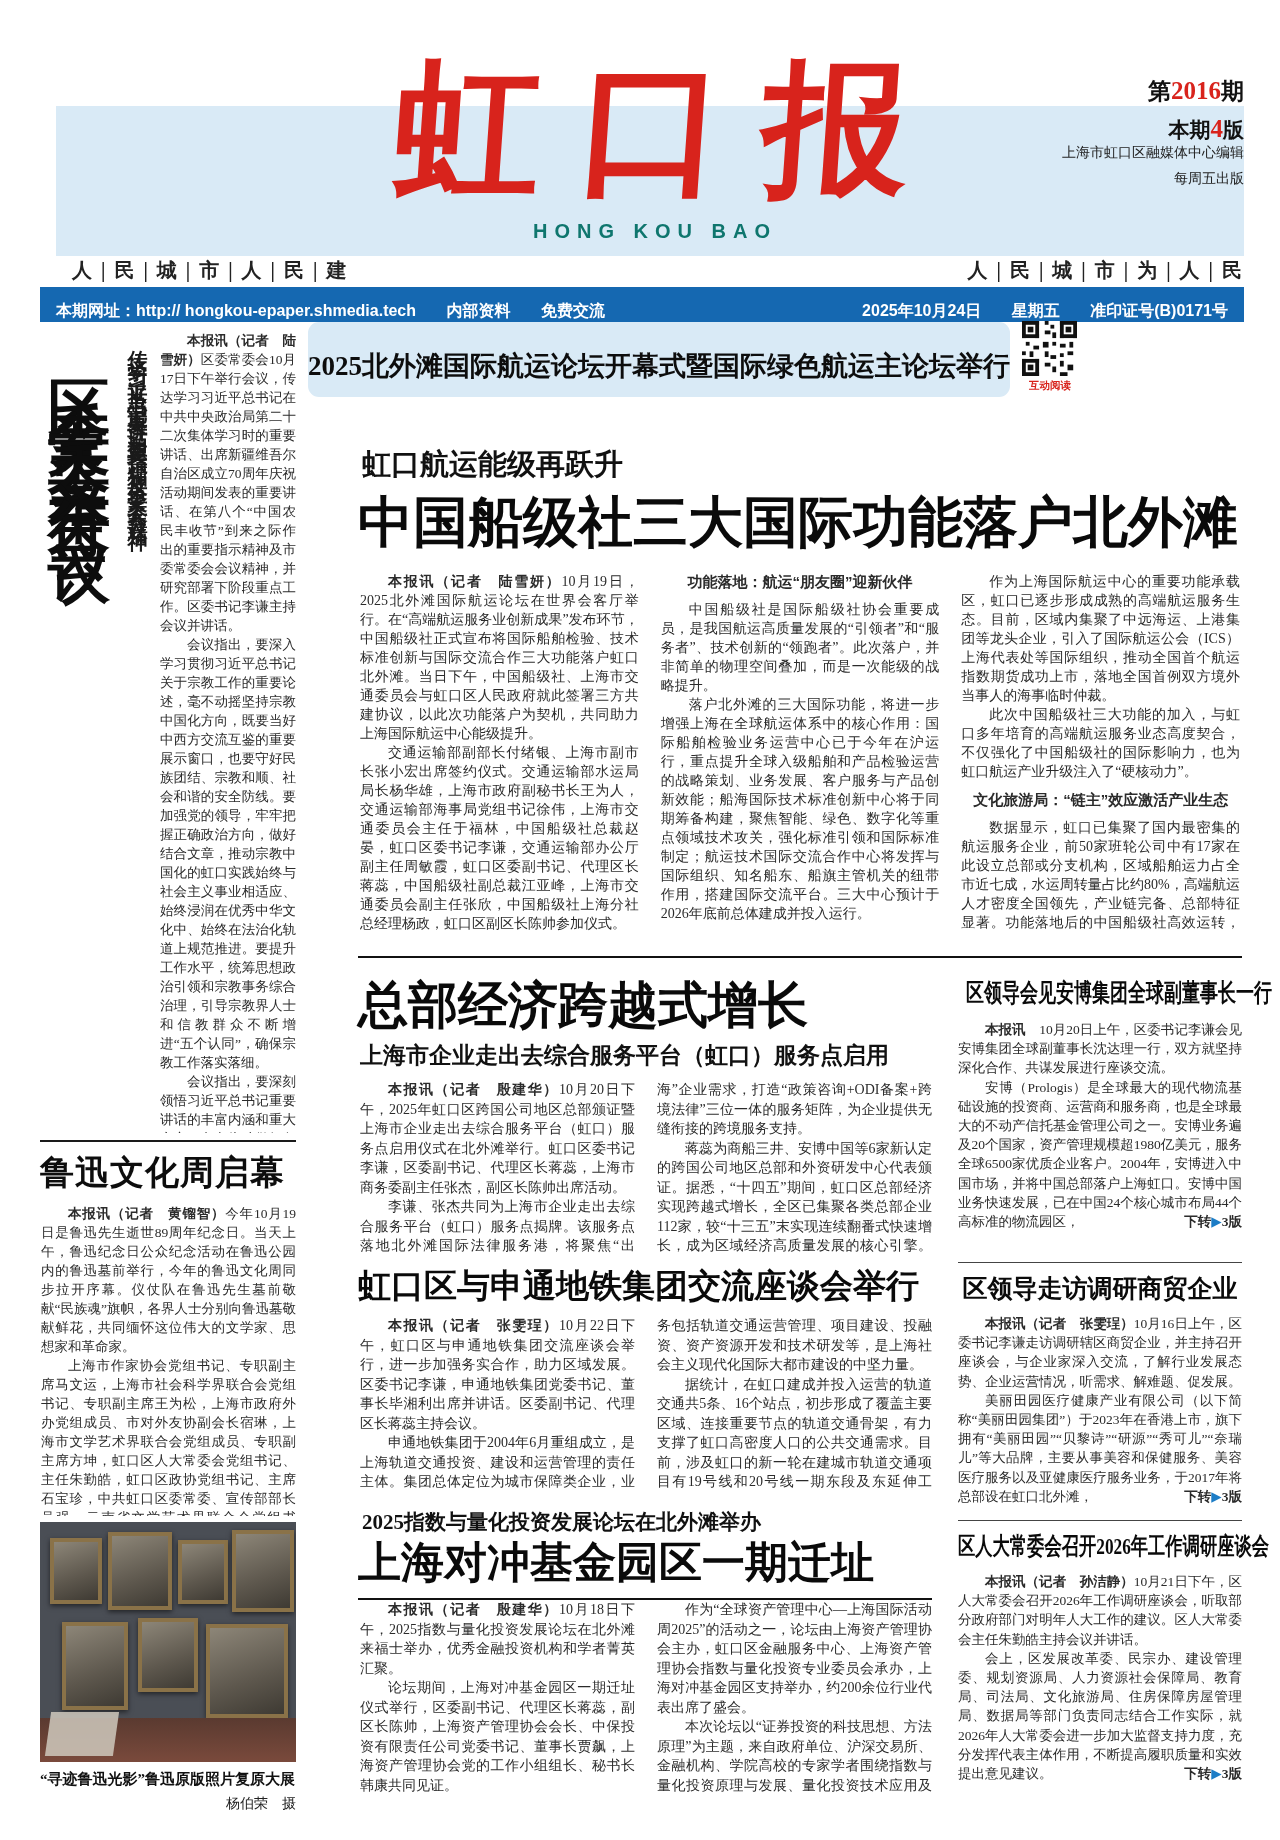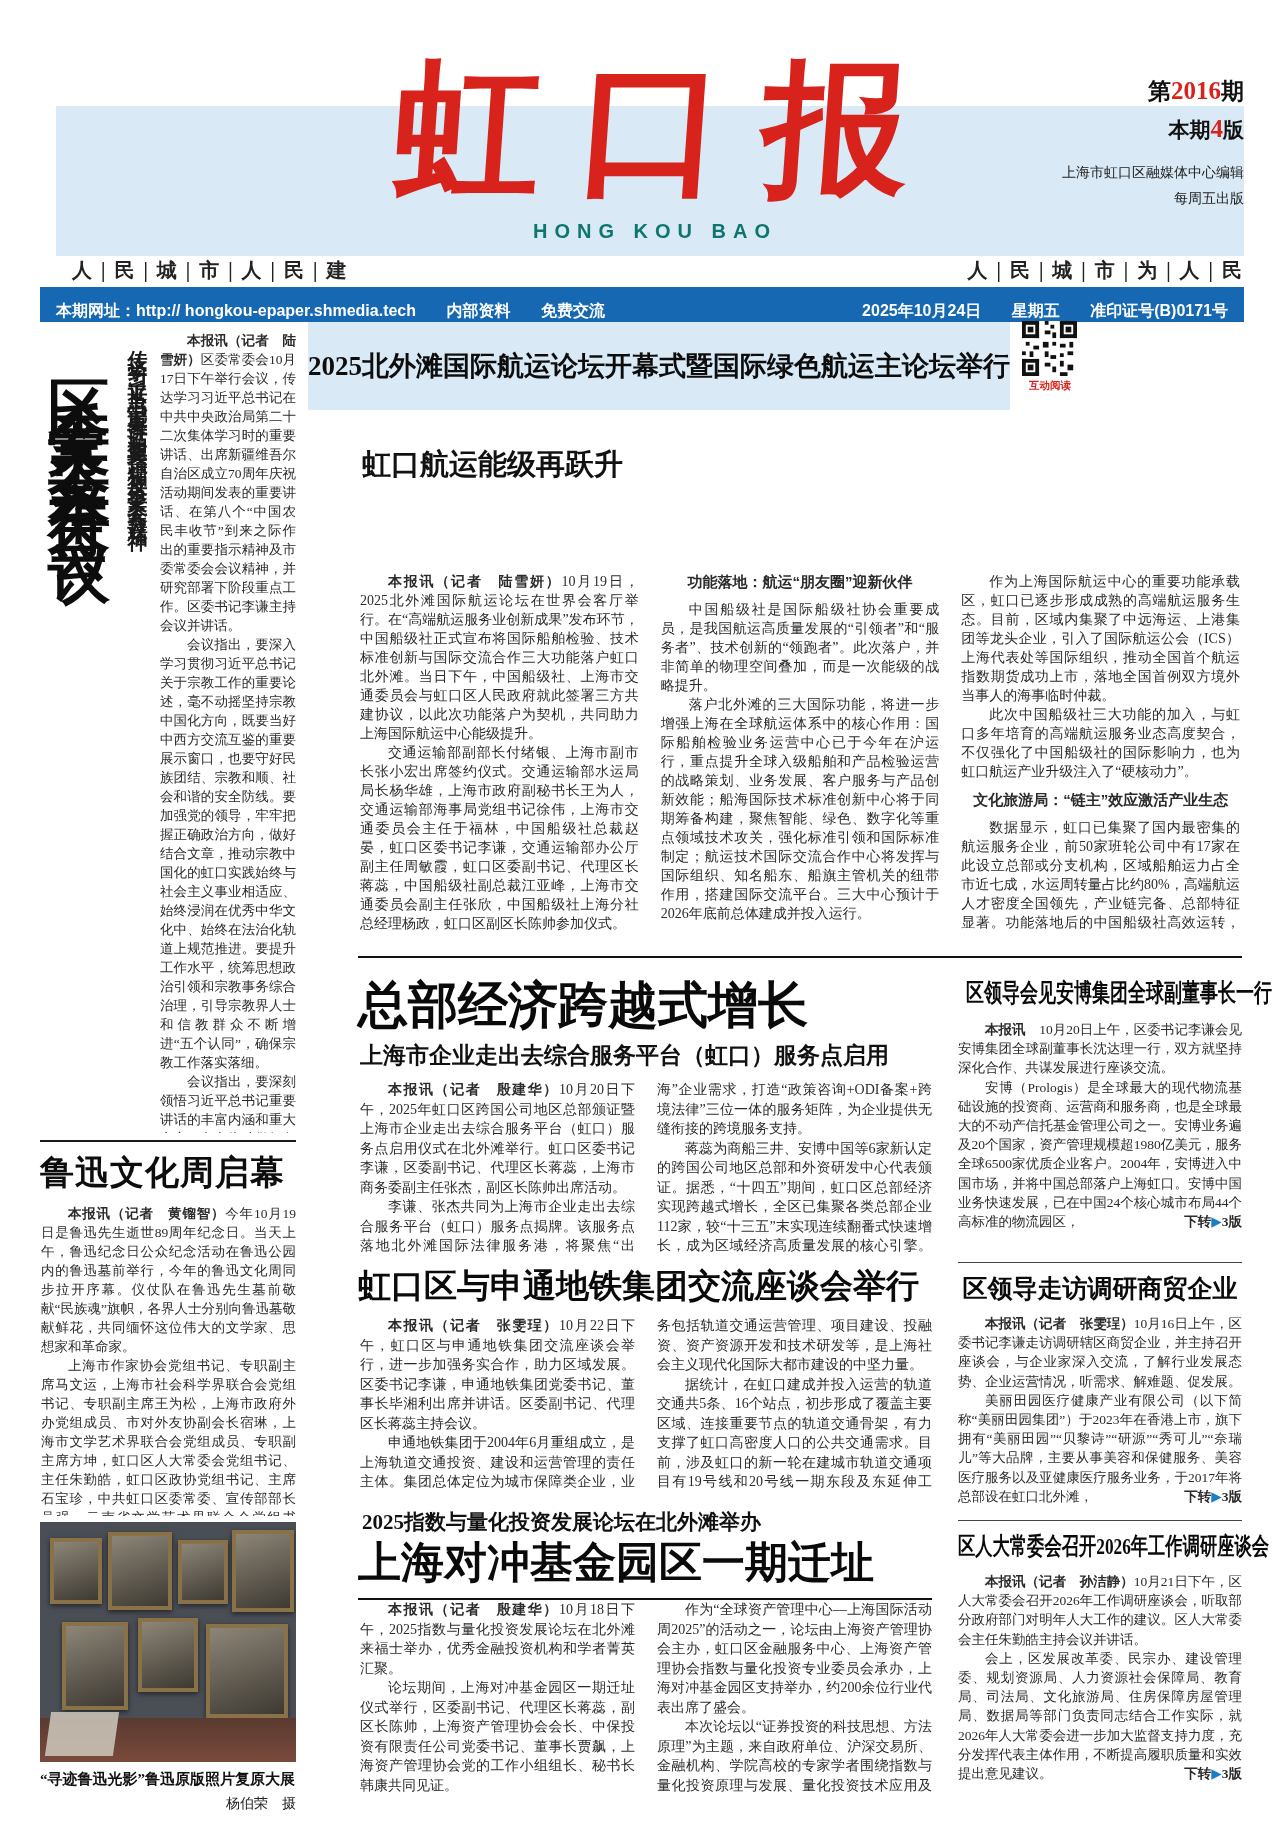--- a/index.html
+++ b/index.html
@@ -12,21 +12,21 @@
   .masthead-title{position:absolute;left:395px;top:30px;width:500px;height:200px;
         color:#d8231c;font-size:146px;font-weight:900;text-align:center;letter-spacing:38px;
         transform:skewX(-4deg);line-height:200px;white-space:nowrap;}
   .masthead-en{position:absolute;left:480px;top:220px;width:350px;text-align:center;
         font-family:"Liberation Sans","DejaVu Sans",sans-serif;font-weight:bold;
         font-size:20px;letter-spacing:7px;color:#0f766e;}
   .issue-block{position:absolute;right:36px;top:76px;text-align:right;}
   .issue-line{font-size:23px;font-weight:bold;color:#111;}
   .issue-line .num{color:#d8231c;font-size:25px;}
   .issue-line2{font-size:21px;margin-top:8px;}
-  .pub-line{font-size:14px;margin-top:20px;color:#222;}
+  .pub-line{font-size:14px;margin-top:0;color:#222;}
   .pub-line2{font-size:14px;margin-top:8px;color:#222;}
   .slogans{position:absolute;left:72px;right:36px;top:257px;display:flex;justify-content:space-between;
         font-size:20px;font-weight:bold;color:#222;letter-spacing:2px;}
   .infobar{position:absolute;left:40px;top:287px;width:1204px;height:35px;background:#1568b1;color:#fff;
         display:flex;justify-content:space-between;align-items:flex-end;padding:0 16px;box-sizing:border-box;
         font-family:"Liberation Sans","DejaVu Sans",sans-serif;font-size:16px;font-weight:600;}
   .infobar .grp span{margin-right:26px;}
   .infobar .grp span:last-child{margin-right:0;}
 
   
@@ -61,21 +61,21 @@
   .f5{left:22px;top:100px;width:58px;height:80px;}
   .f6{left:98px;top:96px;width:52px;height:66px;}
   .f7{left:166px;top:102px;width:74px;height:86px;}
   .ph-floor{position:absolute;left:0;bottom:0;width:100%;height:44px;background:linear-gradient(#5a3a30,#7a4a3c);}
   .ph-stand{position:absolute;left:8px;bottom:6px;width:68px;height:44px;background:#cfc9bd;opacity:.85;transform:skewX(-8deg);}
   .photo-cap{position:absolute;left:40px;top:1770px;width:256px;}
   .cap-text{font-size:15px;font-weight:bold;color:#111;}
   .cap-credit{font-size:14px;color:#222;text-align:right;margin-top:6px;}
 
   
-  .strip{position:absolute;left:308px;top:322px;width:702px;height:88px;background:#d9eaf6;}
+  .strip{position:absolute;left:308px;top:322px;width:702px;height:75px;background:#d9eaf6;border-radius:11px;}
   .strip-headline{line-height:88px;text-align:center;font-size:27px;font-weight:900;color:#0d0d0d;white-space:nowrap;}
   .qr{position:absolute;left:1022px;top:321px;width:55px;height:55px;}
   .qr svg{display:block;width:55px;height:55px;}
   .qr-label{position:absolute;left:1018px;top:379px;width:64px;text-align:center;
         font-size:10.5px;font-weight:bold;color:#d8231c;font-family:"Liberation Sans","DejaVu Sans",sans-serif;}
   .kicker{position:absolute;left:362px;top:445px;font-size:29px;font-weight:600;color:#111;}
   .main-headline{position:absolute;left:358px;top:486px;width:884px;font-size:55px;font-weight:900;
         color:#0a0a0a;white-space:nowrap;letter-spacing:0px;}
   .main-body{position:absolute;left:360px;top:572px;width:880px;height:378px;overflow:hidden;
         column-count:3;column-gap:22px;column-fill:auto;font-size:14px;line-height:19px;color:#2b2b2b;}
@@ -231,20 +231,21 @@
           <rect x="16" y="24" width="2" height="3"></rect>
           <rect x="20" y="21" width="2" height="3"></rect>
           <rect x="24" y="23" width="3" height="3"></rect>
           <rect x="20" y="27" width="4" height="2"></rect>
       </g>
     </svg>
   </div>
   <div class="qr-label">互动阅读</div>
 
   <div class="kicker">虹口航运能级再跃升</div>
+  <div class="main-headline">中国船级社三大国际功能落户北外滩</div>
   <div class="main-body">
       <p class="body-p"><span class="lead">本报讯（记者　陆雪妍）</span>10月19日，2025北外滩国际航运论坛在世界会客厅举行。在“高端航运服务业创新成果”发布环节，中国船级社正式宣布将国际船舶检验、技术标准创新与国际交流合作三大功能落户虹口北外滩。当日下午，中国船级社、上海市交通委员会与虹口区人民政府就此签署三方共建协议，以此次功能落户为契机，共同助力上海国际航运中心能级提升。</p>
       <p class="body-p">交通运输部副部长付绪银、上海市副市长张小宏出席签约仪式。交通运输部水运局局长杨华雄，上海市政府副秘书长王为人，交通运输部海事局党组书记徐伟，上海市交通委员会主任于福林，中国船级社总裁赵晏，虹口区委书记李谦，交通运输部办公厅副主任周敏霞，虹口区委副书记、代理区长蒋蕊，中国船级社副总裁江亚峰，上海市交通委员会副主任张欣，中国船级社上海分社总经理杨政，虹口区副区长陈帅参加仪式。</p>
       <div class="inline-subhead">功能落地：航运“朋友圈”迎新伙伴</div>
       <p class="body-p">中国船级社是国际船级社协会重要成员，是我国航运高质量发展的“引领者”和“服务者”、技术创新的“领跑者”。此次落户，并非简单的物理空间叠加，而是一次能级的战略提升。</p>
       <p class="body-p">落户北外滩的三大国际功能，将进一步增强上海在全球航运体系中的核心作用：国际船舶检验业务运营中心已于今年在沪运行，重点提升全球入级船舶和产品检验运营的战略策划、业务发展、客户服务与产品创新效能；船海国际技术标准创新中心将于同期筹备构建，聚焦智能、绿色、数字化等重点领域技术攻关，强化标准引领和国际标准制定；航运技术国际交流合作中心将发挥与国际组织、知名船东、船旗主管机关的纽带作用，搭建国际交流平台。三大中心预计于2026年底前总体建成并投入运行。</p>
       <p class="body-p">作为上海国际航运中心的重要功能承载区，虹口已逐步形成成熟的高端航运服务生态。目前，区域内集聚了中远海运、上港集团等龙头企业，引入了国际航运公会（ICS）上海代表处等国际组织，推动全国首个航运指数期货成功上市，落地全国首例双方境外当事人的海事临时仲裁。</p>
       <p class="body-p">此次中国船级社三大功能的加入，与虹口多年培育的高端航运服务业态高度契合，不仅强化了中国船级社的国际影响力，也为虹口航运产业升级注入了“硬核动力”。</p>
       <div class="inline-subhead">文化旅游局：“链主”效应激活产业生态</div>
       <p class="body-p">数据显示，虹口已集聚了国内最密集的航运服务企业，前50家班轮公司中有17家在此设立总部或分支机构，区域船舶运力占全市近七成，水运周转量占比约80%，高端航运人才密度全国领先，产业链完备、总部特征显著。功能落地后的中国船级社高效运转，离不开区域完善的产业生态与精准的政策服务支撑，虹口通过优质的营商环境和“软硬兼备”的支撑体系持续释放发展红利。</p>

